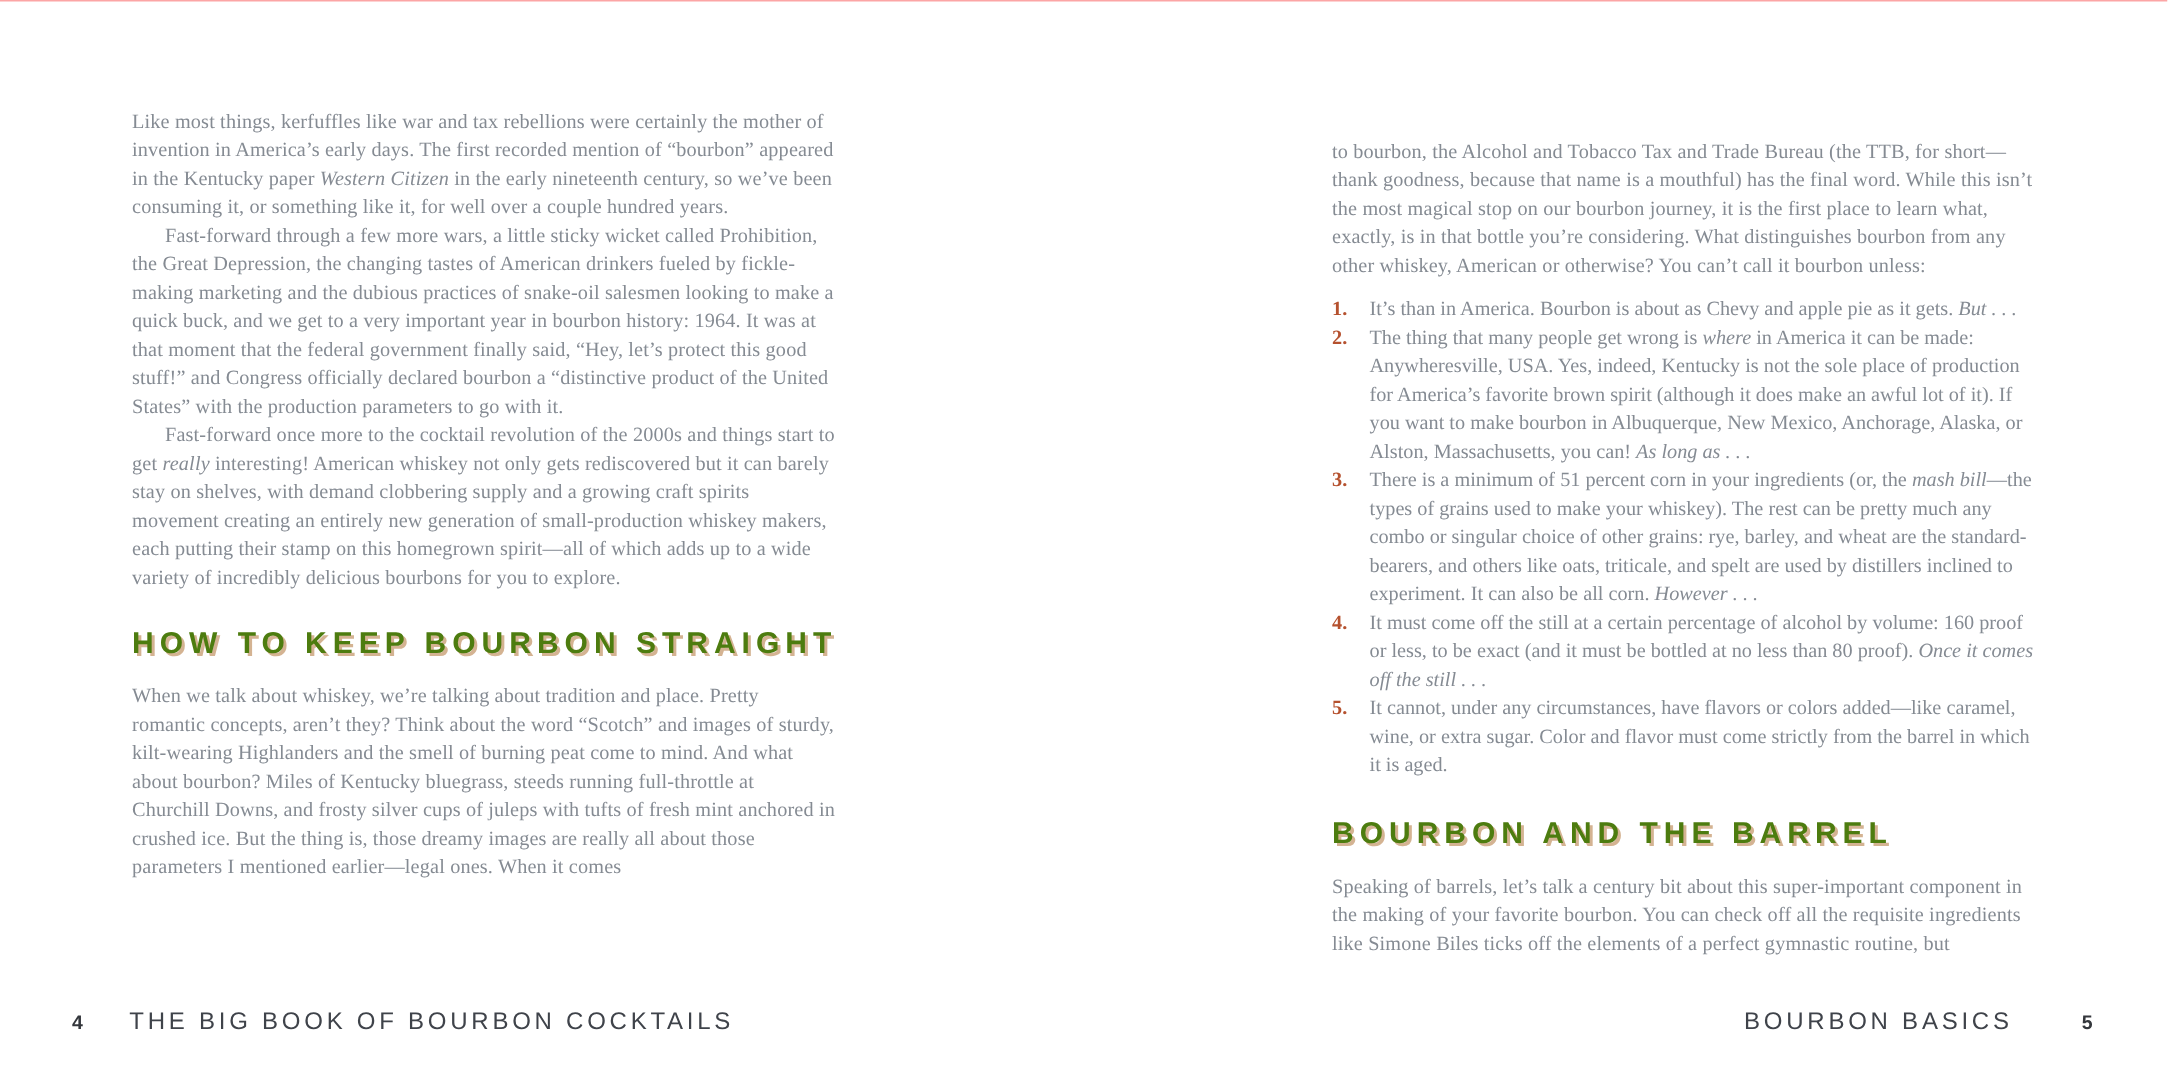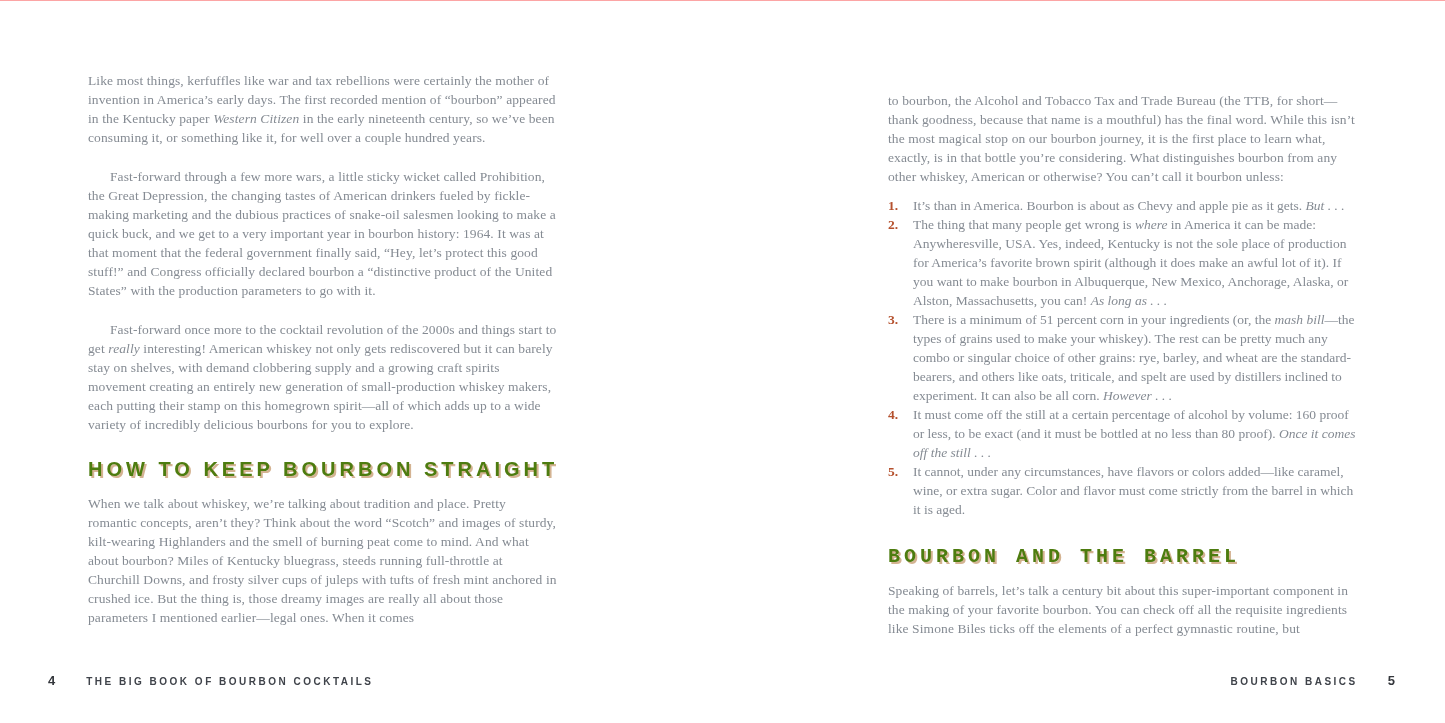--- a/index.html
+++ b/index.html
@@ -23,35 +23,35 @@
   .page-col.left  { left: 88px;  top: 70px; }
   .page-col.right { left: 888px; top: 90px; }
 
   p.body {
     margin: 0;
     font-size: 13.5px;
     line-height: 19px;
     color: #858b93;
     letter-spacing: 0.1px;
   }
-  p.body.indent { text-indent: 22px; margin-top: 20px; }
+  p.body.indent { text-indent: 22px; }
   p.body em { font-style: italic; }
 
   h2.heading {
     margin: 24px 0 13px 0;
     font-family: "Liberation Sans", sans-serif;
     font-weight: 700;
     font-size: 20px;
     line-height: 23px;
     letter-spacing: 4px;
     color: #4d7c0f;
     text-shadow: 2px 2px 0 rgba(197, 154, 110, 0.75);
     white-space: nowrap;
   }
-  .page-col.right h2.heading { margin-top: 26px; font-family: Liberation Mono, monospace; }
+  .page-col.right h2.heading { margin-top: 26px; }
 
   ol.rules-list {
     list-style: none;
     margin: 10px 0 0 0;
     padding: 0;
   }
   li.list-item {
     position: relative;
     margin: 0;
     padding-left: 25px;
@@ -70,30 +70,30 @@
 
   .footer {
     position: absolute;
     top: 672px;
     display: flex;
     align-items: baseline;
     font-family: "Liberation Sans", sans-serif;
     color: #3c4047;
   }
   .footer-left  { left: 48px;  gap: 30px; }
-  .footer-right { right: 49px; gap: 30px; }
+  .footer-right { right: 49px; gap: 46px; }
   .footer .pagenum {
     font-weight: 700;
     font-size: 13px;
     letter-spacing: 1px;
     color: #34373c;
   }
   .footer .footer-label {
-    font-weight: 700;
-    font-size: 10px;
+    font-weight: 400;
+    font-size: 16px;
     letter-spacing: 2.5px;
     color: #3f434a;
   }
 </style>
 </head>
 <body>
 
 <div class="spread">
 
   <div class="page-col left">

